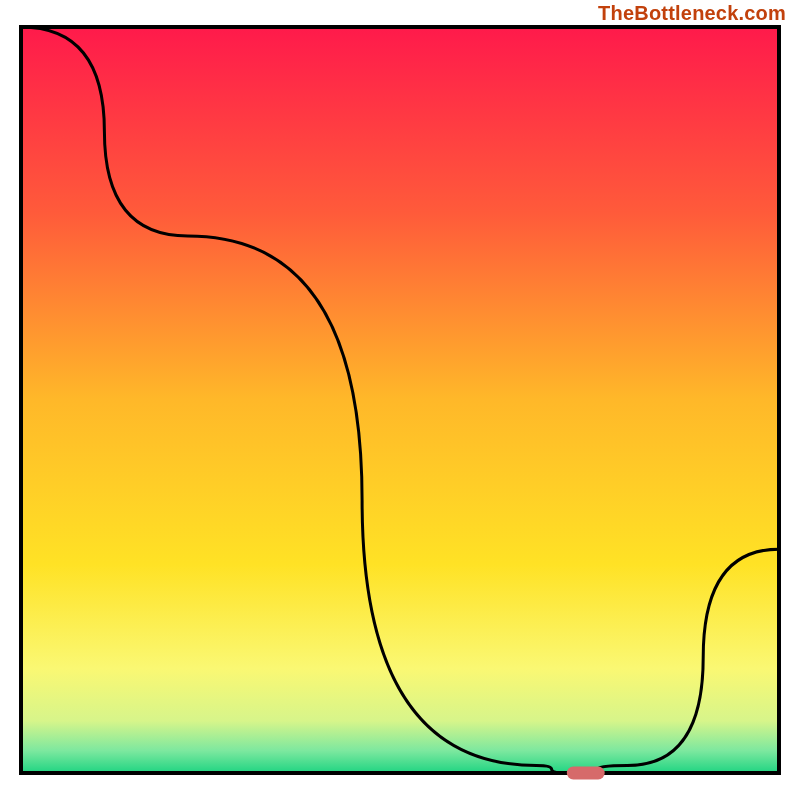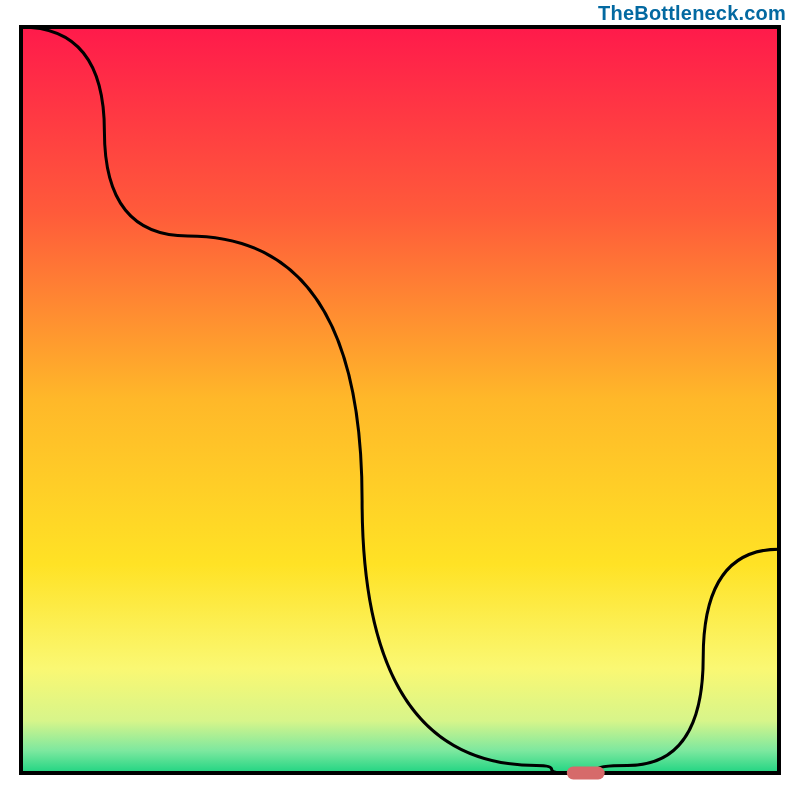--- a/index.html
+++ b/index.html
@@ -14,21 +14,21 @@
     position: relative;
     width: 800px;
     height: 800px;
   }
   .watermark {
     position: absolute;
     top: 2px;
     right: 14px;
     font-size: 20px;
     font-weight: 600;
-    color: #0369a1;
+    color: #c2410c;
     letter-spacing: 0.2px;
     z-index: 5;
   }
   svg.chart {
     position: absolute;
     top: 0;
     left: 0;
     width: 800px;
     height: 800px;
     display: block;

